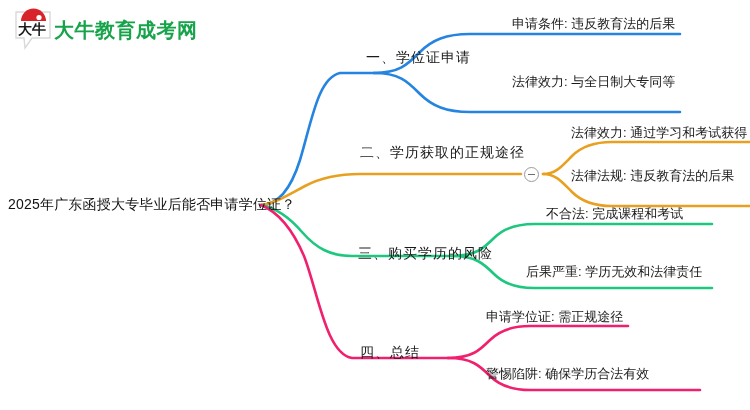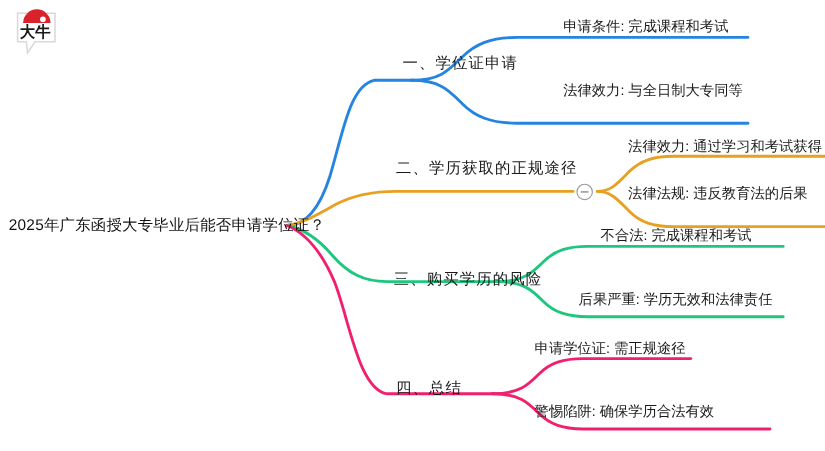--- a/index.html
+++ b/index.html
@@ -111,20 +111,21 @@
 
       <path d="M4 4 H38 V30 H20 L13 40 L12 30 H4 Z" fill="#ffffff" stroke="#d9d9d9" stroke-width="1.4"></path>
 
       <path d="M9 13 A12.5 12.5 0 0 1 34 13 Z" fill="#d8232a"></path>
       <circle cx="27" cy="9.5" r="2.6" fill="#ffffff"></circle>
 
       <text x="20" y="26" font-family="'Liberation Sans', sans-serif" font-size="14" font-weight="bold" fill="#1a1a1a" text-anchor="middle">大牛</text>
     </svg>
   </div>
   <div id="brand-text">
+    <div id="brand-name">大牛教育成考网</div>
   </div>
 </div>
 
 <svg id="map-svg" viewBox="0 0 750 410">
   <g fill="none" stroke-width="2.6" stroke-linecap="round">
 
     <path d="M261 205 C 272 205, 288 198, 300 160 C 312 120, 318 78, 340 73 L 374 73" stroke="#2584E0"></path>
     <path d="M374 73 C 400 73, 408 64, 420 52 C 432 40, 446 34, 470 34 L 680 34" stroke="#2584E0"></path>
     <path d="M374 73 C 400 73, 408 82, 420 94 C 432 106, 446 112, 470 112 L 680 112" stroke="#2584E0"></path>
 
@@ -138,21 +139,21 @@
 
     <path d="M261 205 C 278 212, 292 228, 304 256 C 318 292, 326 354, 352 358 L 448 358" stroke="#F0206E"></path>
     <path d="M448 358 C 472 358, 480 350, 490 340 C 500 330, 512 326, 530 326 L 628 326" stroke="#F0206E"></path>
     <path d="M448 358 C 472 358, 480 366, 490 376 C 500 386, 512 390, 530 390 L 700 390" stroke="#F0206E"></path>
   </g>
 </svg>
 
 <div id="root-title">2025年广东函授大专毕业后能否申请学位证？</div>
 
 <div class="node-text branch-label" style="left:366px; top:50px;">一、学位证申请</div>
-<div class="node-text leaf-label" style="left:512px; top:17px;">申请条件: 完成课程和考试</div>
+<div class="node-text leaf-label" style="left:512px; top:17px;">申请条件: 违反教育法的后果</div>
 <div class="node-text leaf-label" style="left:512px; top:75px;">法律效力: 与全日制大专同等</div>
 
 <div class="node-text branch-label" style="left:360px; top:145px;">二、学历获取的正规途径</div>
 <div class="collapse-btn" style="left:524px; top:167px;">
     <span></span>
   </div>
 <div class="node-text leaf-label" style="left:571px; top:126px;">法律效力: 通过学习和考试获得</div>
 <div class="node-text leaf-label" style="left:571px; top:169px;">法律法规: 违反教育法的后果</div>
 
 <div class="node-text branch-label" style="left:358px; top:246px;">三、购买学历的风险</div>

